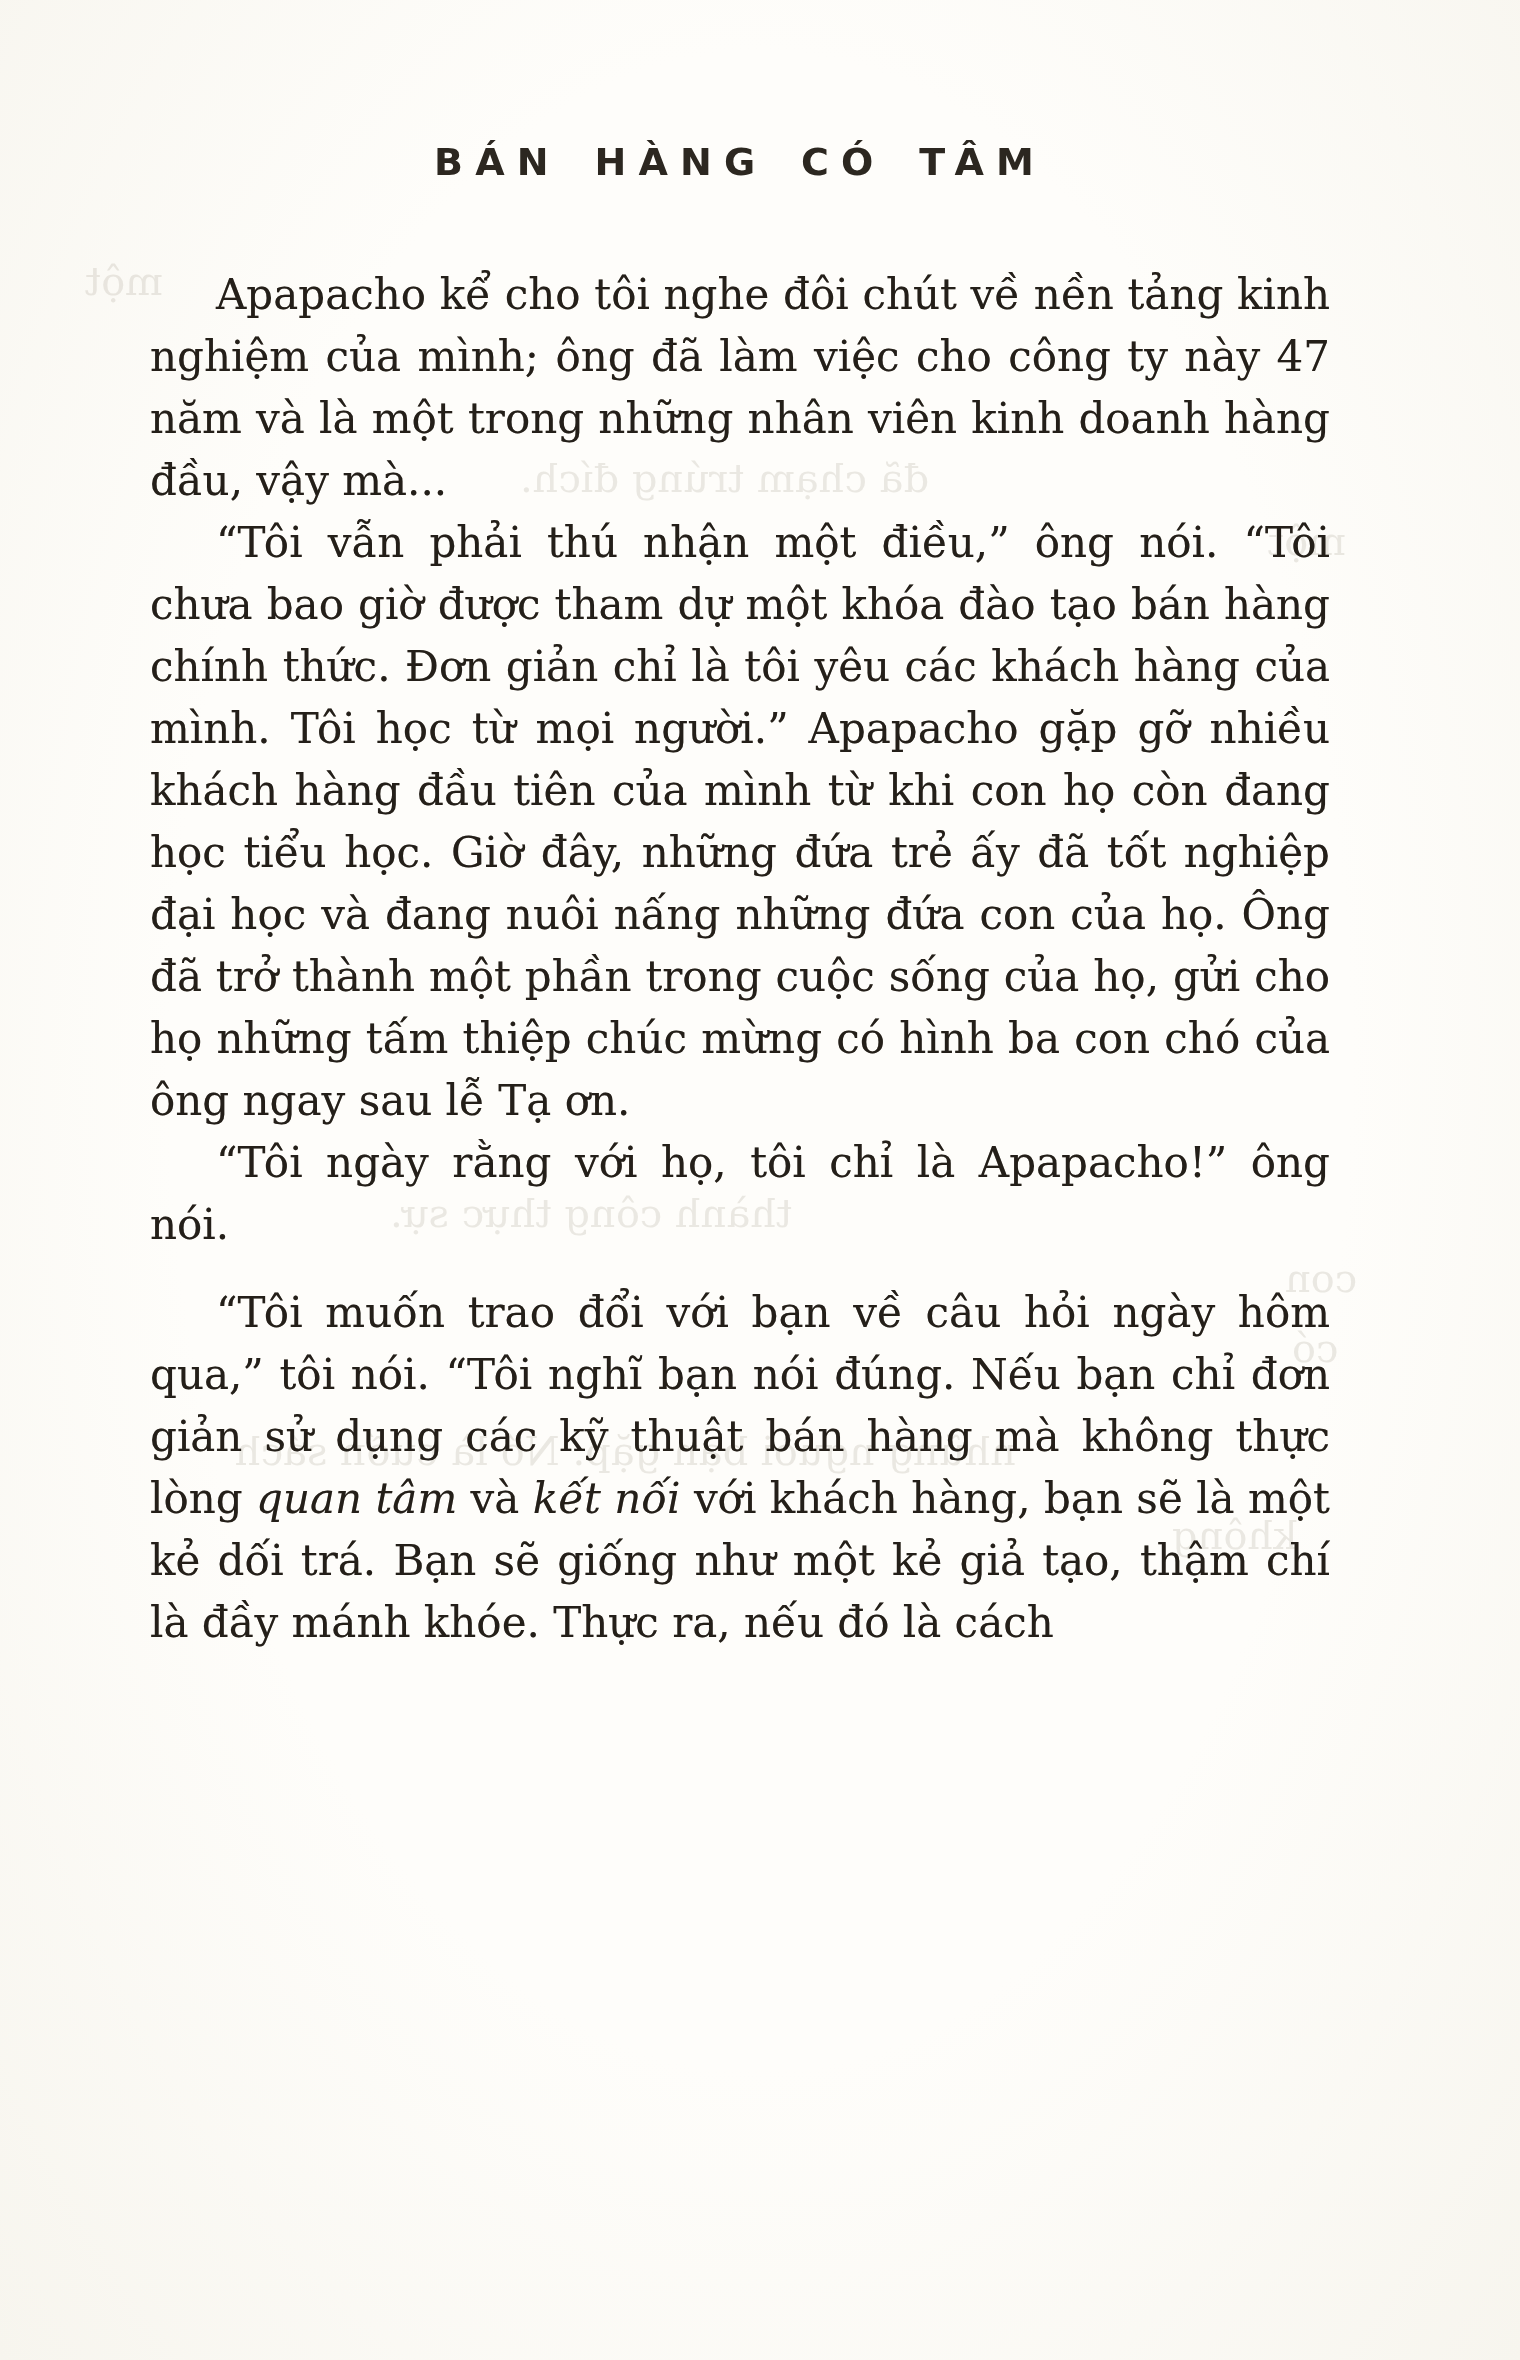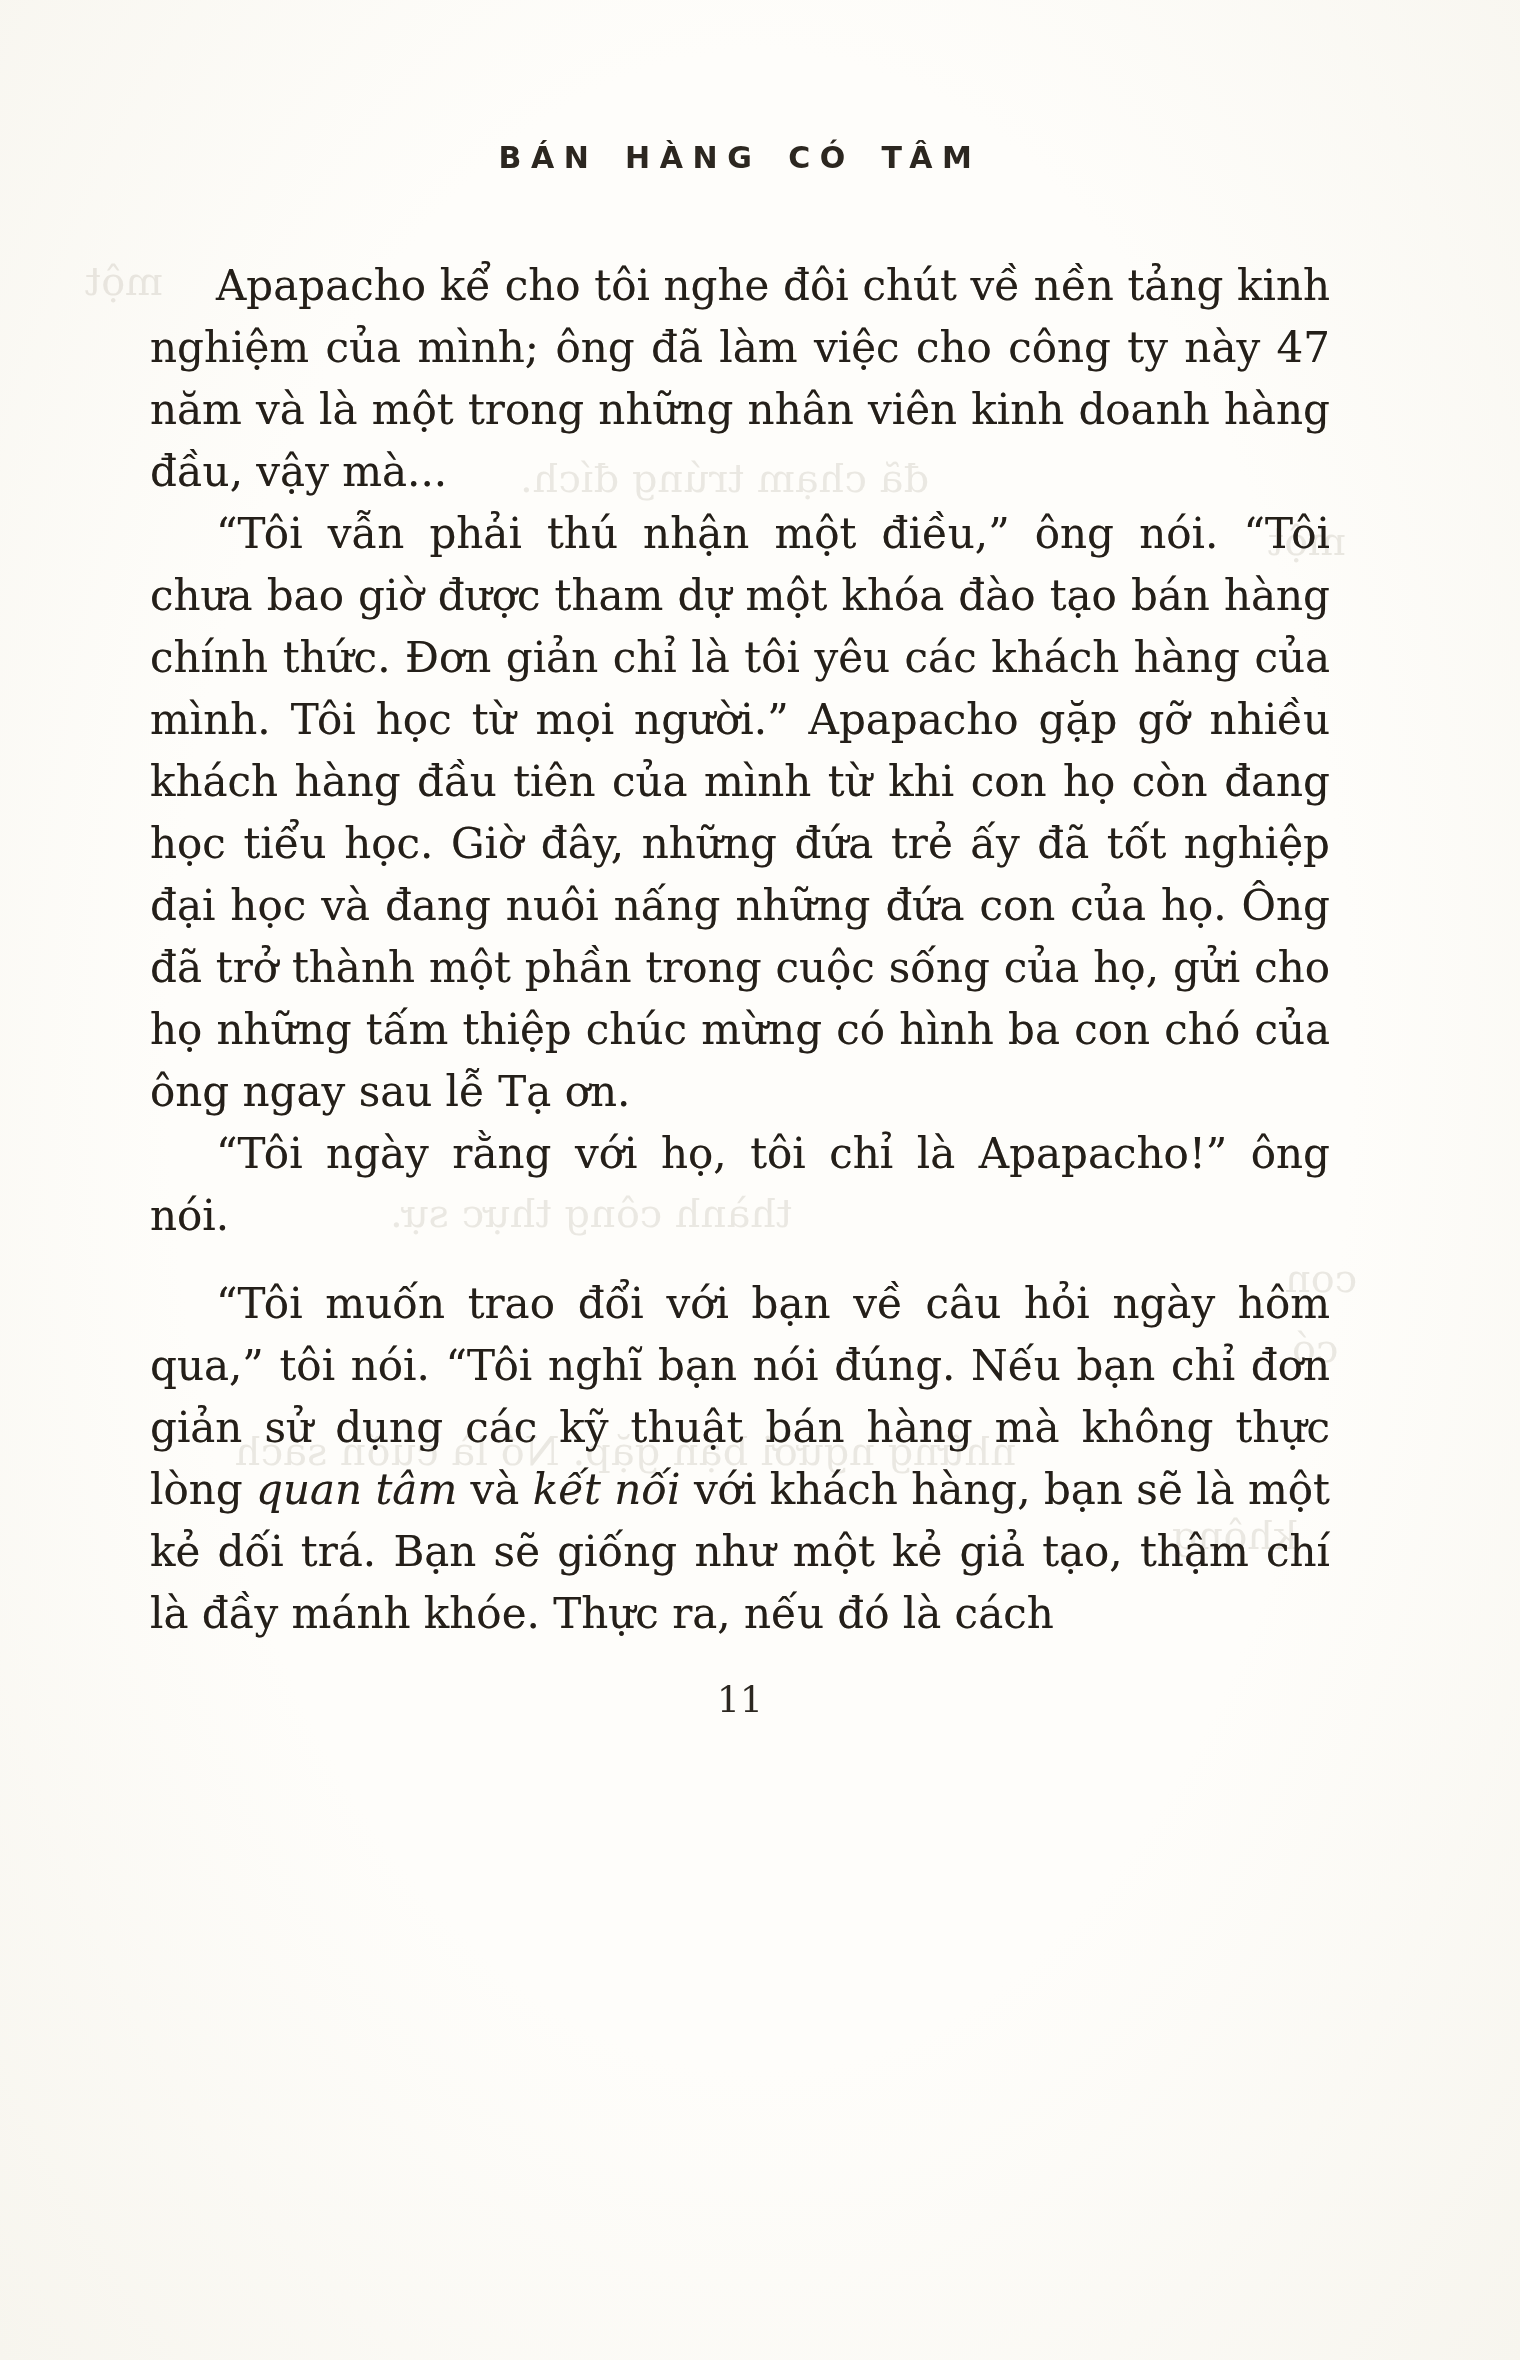--- a/index.html
+++ b/index.html
@@ -21,21 +21,21 @@
     height: 100%;
     box-sizing: border-box;
     padding-top: 140px;
   }
   .running-head {
     width: 1180px;
     margin-left: 150px;
     text-align: center;
     font-family: "DejaVu Sans", "Liberation Sans", sans-serif;
     font-weight: bold;
-    font-size: 30px;
+    font-size: 38px;
     letter-spacing: 0.32em;
     word-spacing: 0.22em;
     color: #2c2720;
   }
   .body-text {
     width: 1180px;
     margin-left: 150px;
     margin-top: 80px;
     font-size: 42px;
     line-height: 62px;
@@ -97,14 +97,13 @@
 
   <header class="running-head">BÁN HÀNG CÓ TÂM</header>
 
   <main class="body-text">
       <p class="para"><span>Apapacho kể cho tôi nghe đôi chút về nền tảng kinh nghiệm của mình; ông đã làm việc cho công ty này 47 năm và là một trong những nhân viên kinh doanh hàng đầu, vậy mà...</span></p>
       <p class="para"><span>“Tôi vẫn phải thú nhận một điều,” ông nói. “Tôi chưa bao giờ được tham dự một khóa đào tạo bán hàng chính thức. Đơn giản chỉ là tôi yêu các khách hàng của mình. Tôi học từ mọi người.” Apapacho gặp gỡ nhiều khách hàng đầu tiên của mình từ khi con họ còn đang học tiểu học. Giờ đây, những đứa trẻ ấy đã tốt nghiệp đại học và đang nuôi nấng những đứa con của họ. Ông đã trở thành một phần trong cuộc sống của họ, gửi cho họ những tấm thiệp chúc mừng có hình ba con chó của ông ngay sau lễ Tạ ơn.</span></p>
       <p class="para"><span>“Tôi ngày rằng với họ, tôi chỉ là Apapacho!” ông nói.</span></p>
       <p class="para space-before"><span>“Tôi muốn trao đổi với bạn về câu hỏi ngày hôm qua,” tôi nói. “Tôi nghĩ bạn nói đúng. Nếu bạn chỉ đơn giản sử dụng các kỹ thuật bán hàng mà không thực lòng </span><em>quan tâm</em><span> và </span><em>kết nối</em><span> với khách hàng, bạn sẽ là một kẻ dối trá. Bạn sẽ giống như một kẻ giả tạo, thậm chí là đầy mánh khóe. Thực ra, nếu đó là cách</span></p>
     </main>
 
-  <footer class="page-number">11</footer>
 </div>
 
 </body></html>

